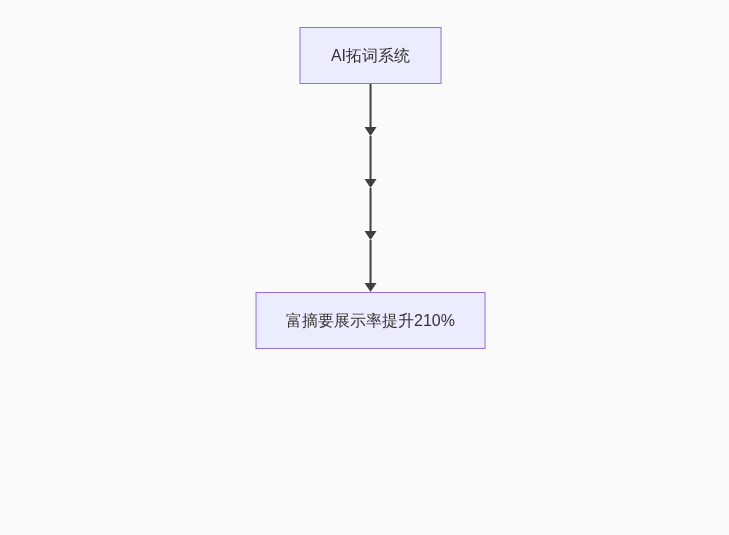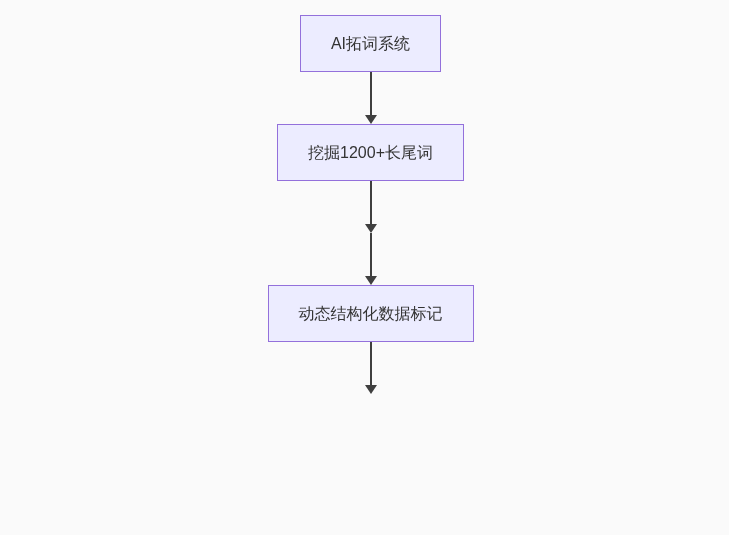--- a/index.html
+++ b/index.html
@@ -17,21 +17,21 @@
   body {
     width: 729px;
     height: 535px;
     background: var(--canvas-bg);
     font-family: "Liberation Sans", "DejaVu Sans", sans-serif;
     overflow: hidden;
     position: relative;
   }
   .diagram {
     position: absolute;
-    top: 15px;
+    top: 27px;
     left: 50%;
     transform: translateX(-50%);
     margin-left: 6px;
     display: flex;
     flex-direction: column;
     align-items: center;
   }
   .node {
     height: 57px;
     padding: 0 30px;
@@ -71,38 +71,35 @@
 
   <div class="node">
     <span>AI拓词系统</span>
   </div>
 
   <div class="edge">
     <div class="edge-line"></div>
     <div class="edge-head"></div>
   </div>
 
-  <div class="node">
-    <span>挖掘1200+长尾词</span>
+
+  <div class="edge">
+    <div class="edge-line"></div>
+    <div class="edge-head"></div>
   </div>
+
 
   <div class="edge">
     <div class="edge-line"></div>
     <div class="edge-head"></div>
   </div>
 
 
   <div class="edge">
     <div class="edge-line"></div>
     <div class="edge-head"></div>
   </div>
 
   <div class="node">
-    <span>动态结构化数据标记</span>
+    <span>富摘要展示率提升210%</span>
   </div>
-
-  <div class="edge">
-    <div class="edge-line"></div>
-    <div class="edge-head"></div>
-  </div>
-
 
 </div>
 
 </body></html>

